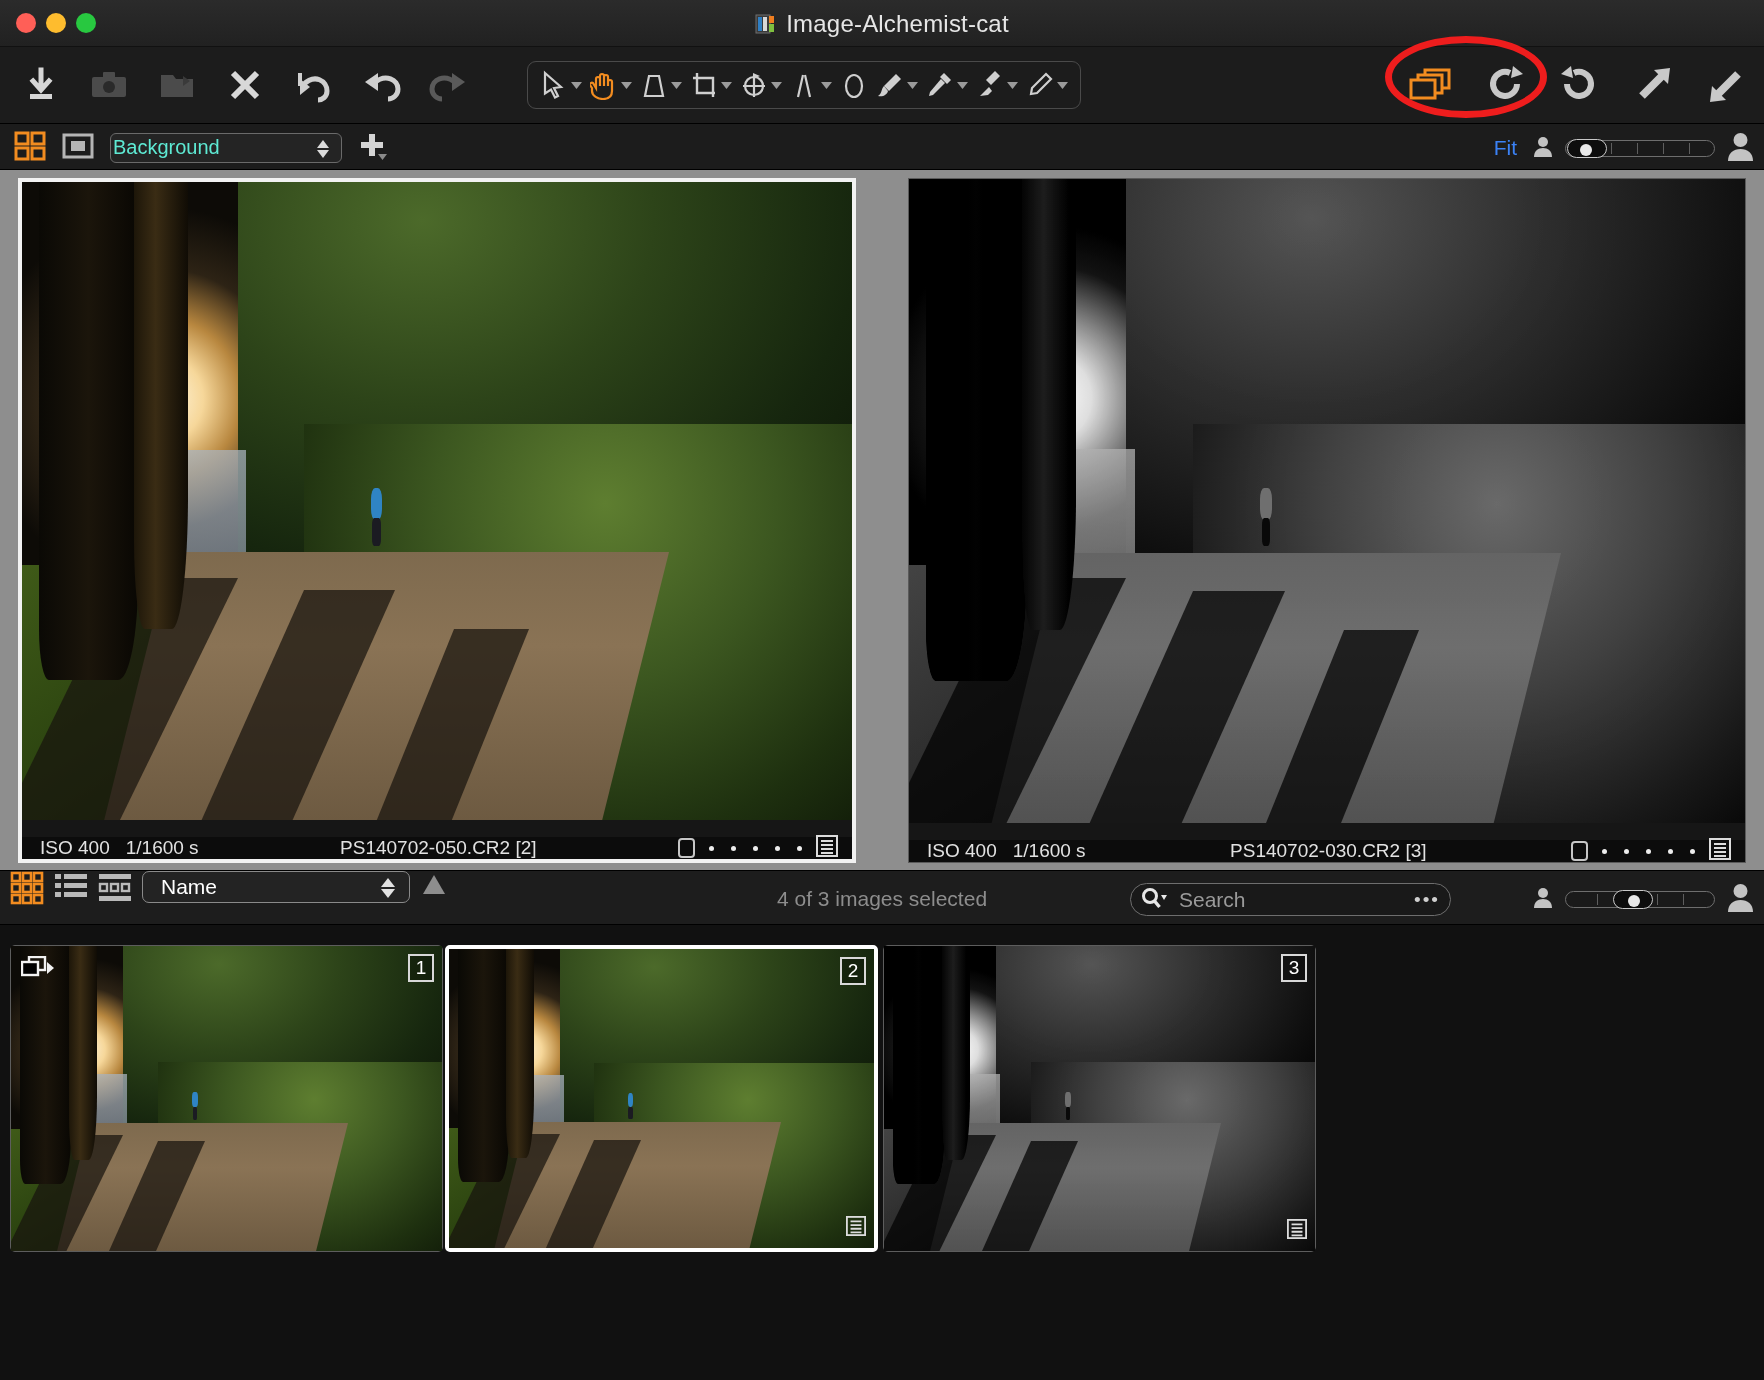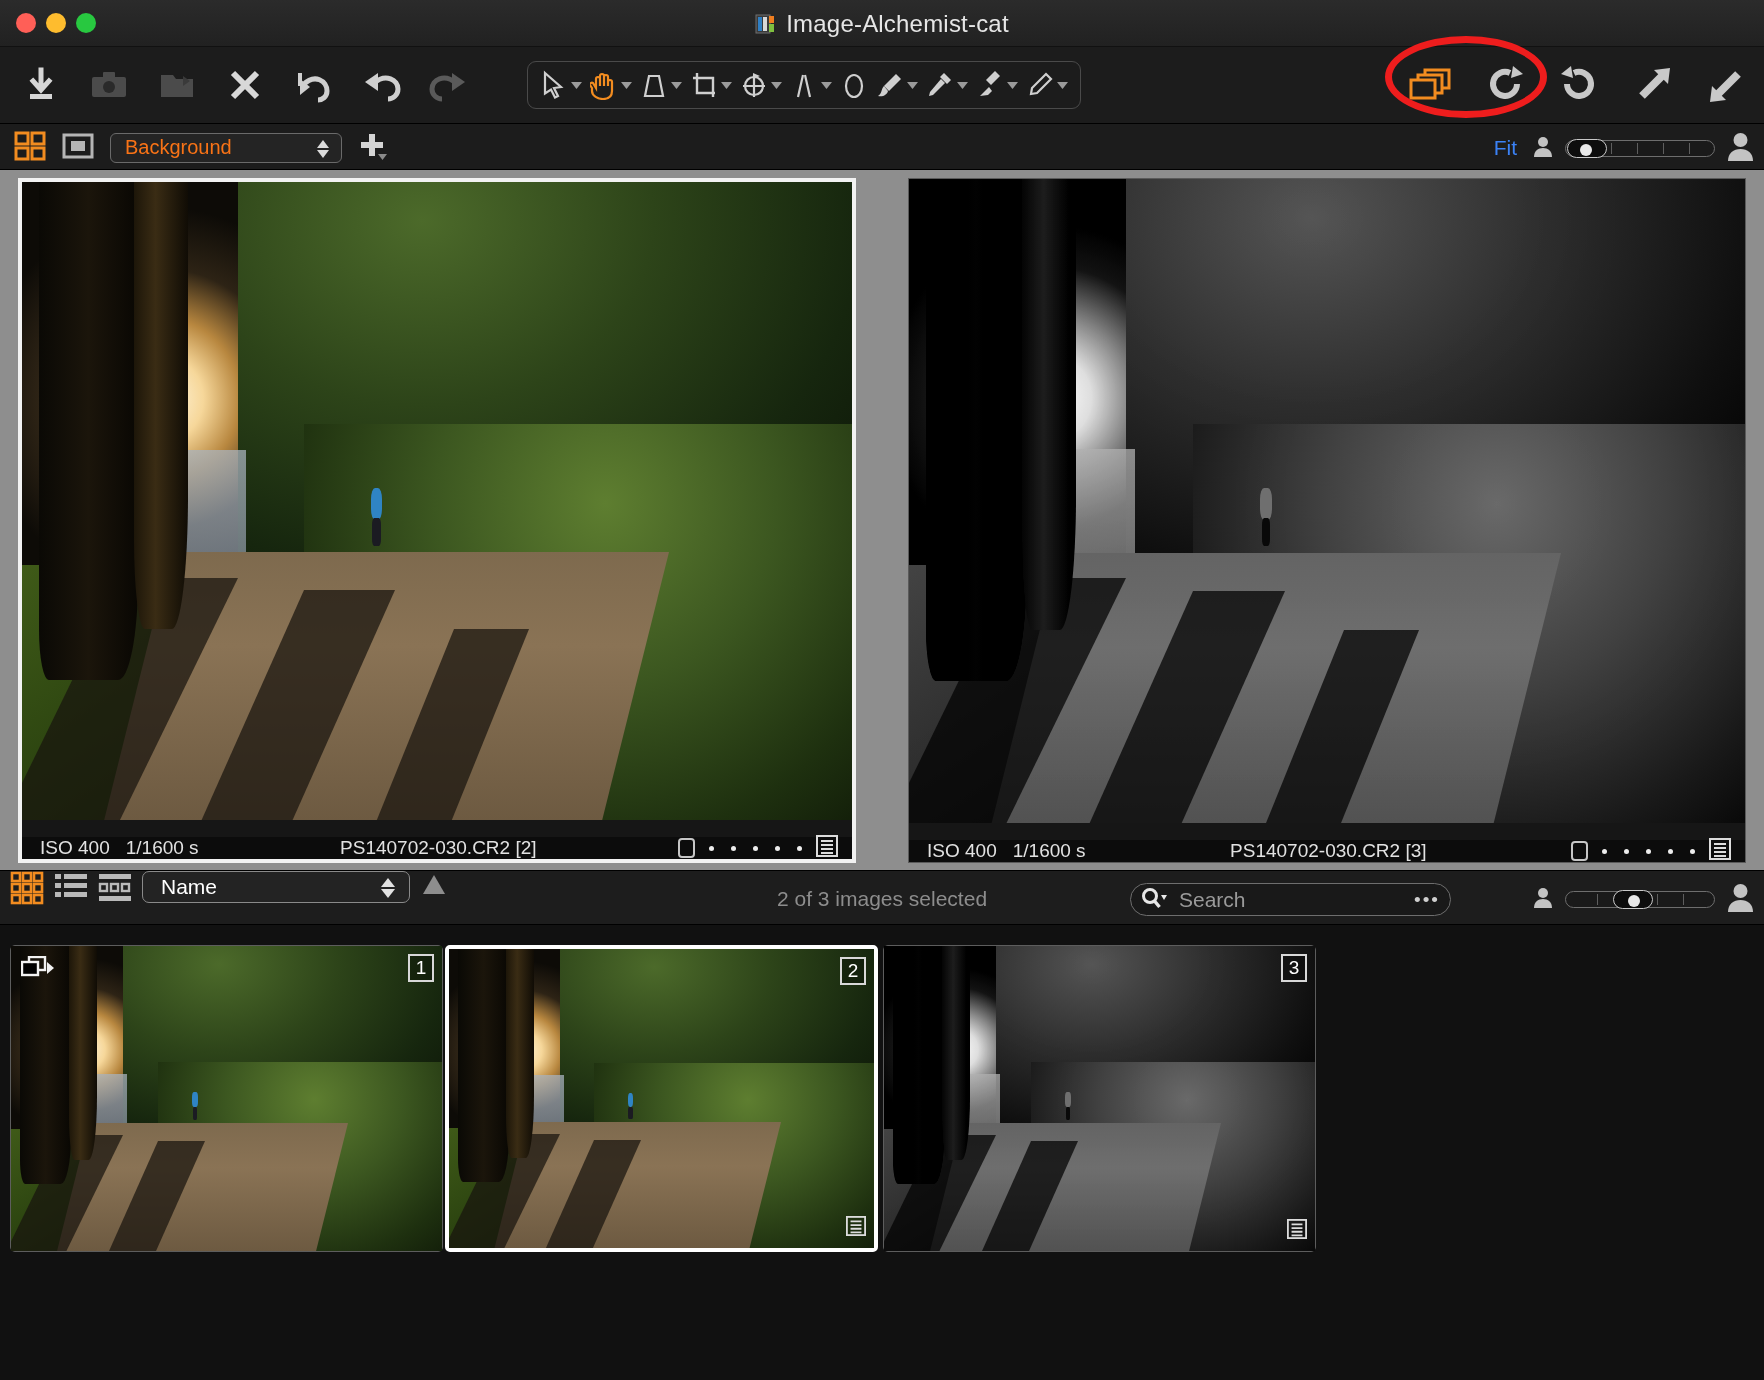--- a/index.html
+++ b/index.html
@@ -52,21 +52,21 @@
 
   
   .subbar {
     position: absolute; left: 0; top: 123px; width: 1764px; height: 47px;
     background: #1c1c1c; border-top: 1px solid #000; border-bottom: 1px solid #000;
   }
   .subbar-left { position: absolute; left: 14px; top: 0; height: 47px; display: flex; align-items: center; gap: 16px; }
   .layer-select {
     width: 232px; height: 30px; border: 1px solid #6a6a6a; border-radius: 6px;
     background: #242424; display: flex; align-items: center; position: relative;
-    color: #f97316; font-size: 20px; padding-left: 14px;
+    color: #5eead4; font-size: 20px; padding-left: 2px;
   }
   .layer-select .stepper { position: absolute; right: 10px; top: 5px; }
   .subbar-right { position: absolute; right: 10px; top: 0; height: 47px; display: flex; align-items: center; gap: 12px; }
   .fit-label { color: #3b82f6; font-size: 21px; margin-right: 4px; }
 
   
   .zslider { position: relative; width: 150px; height: 22px; }
   .zslider .track {
     position: absolute; left: 0; top: 3px; width: 150px; height: 17px;
     border: 1px solid #6e6e6e; border-radius: 9px; background: #1a1a1a;
@@ -452,21 +452,21 @@
           <div class="ph-tree2"></div>
           <div class="ph-runner">
               <span class="torso"></span>
               <span class="legs"></span>
             </div>
         </div>
       </div>
       <div class="caption">
         <span class="cap-iso">ISO 400</span>
         <span class="cap-ss">1/1600 s</span>
-        <span class="cap-name">PS140702-030.CR2 [2]</span>
+        <span class="cap-name">PS140702-050.CR2 [2]</span>
         <span class="cap-right">
           <span class="cap-check"></span>
           <span class="dots">
               <i></i>
               <i></i>
               <i></i>
               <i></i>
               <i></i>
             </span>
           <span>
@@ -573,21 +573,21 @@
         </span>
       </span>
       <span>
         <svg width="28" height="26" viewBox="0 0 28 26">
             <path d="M14 4l11 19H3z" fill="#8d8d8d"></path>
           </svg>
       </span>
     </div>
 
     <div class="bb-center">
-      <span>2 of 3 images selected</span>
+      <span>4 of 3 images selected</span>
     </div>
 
     <div class="searchbox">
       <span>
         <svg width="26" height="22" viewBox="0 0 26 22">
           <circle cx="9" cy="9" r="6.5" fill="none" stroke="#e8e8e8" stroke-width="3"></circle>
           <path d="M13.5 14l5 6" stroke="#e8e8e8" stroke-width="3.4"></path>
           <path d="M20 8h6l-3 5z" fill="#e8e8e8"></path>
         </svg>
       </span>

